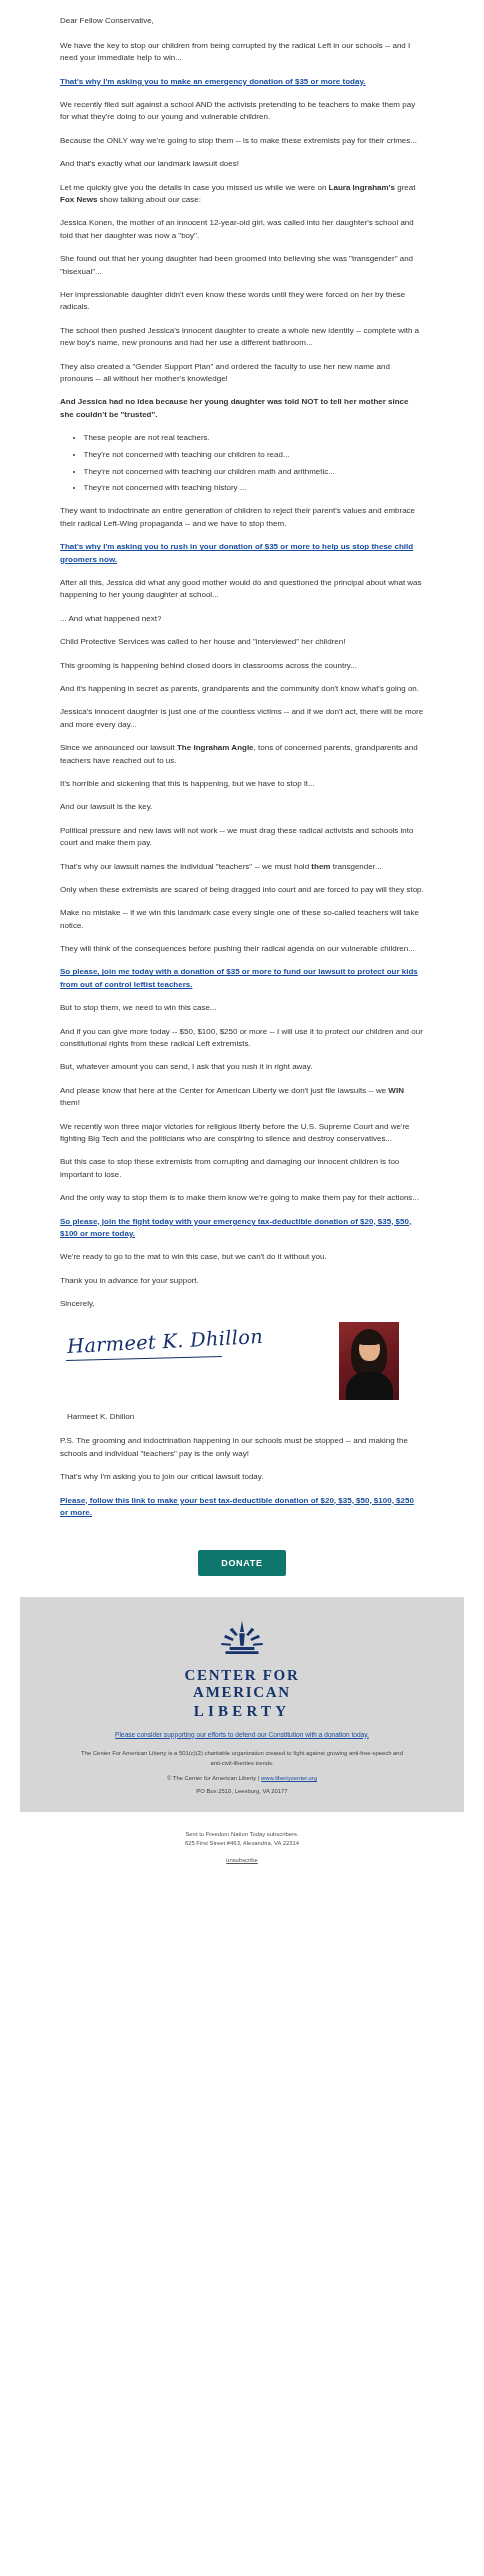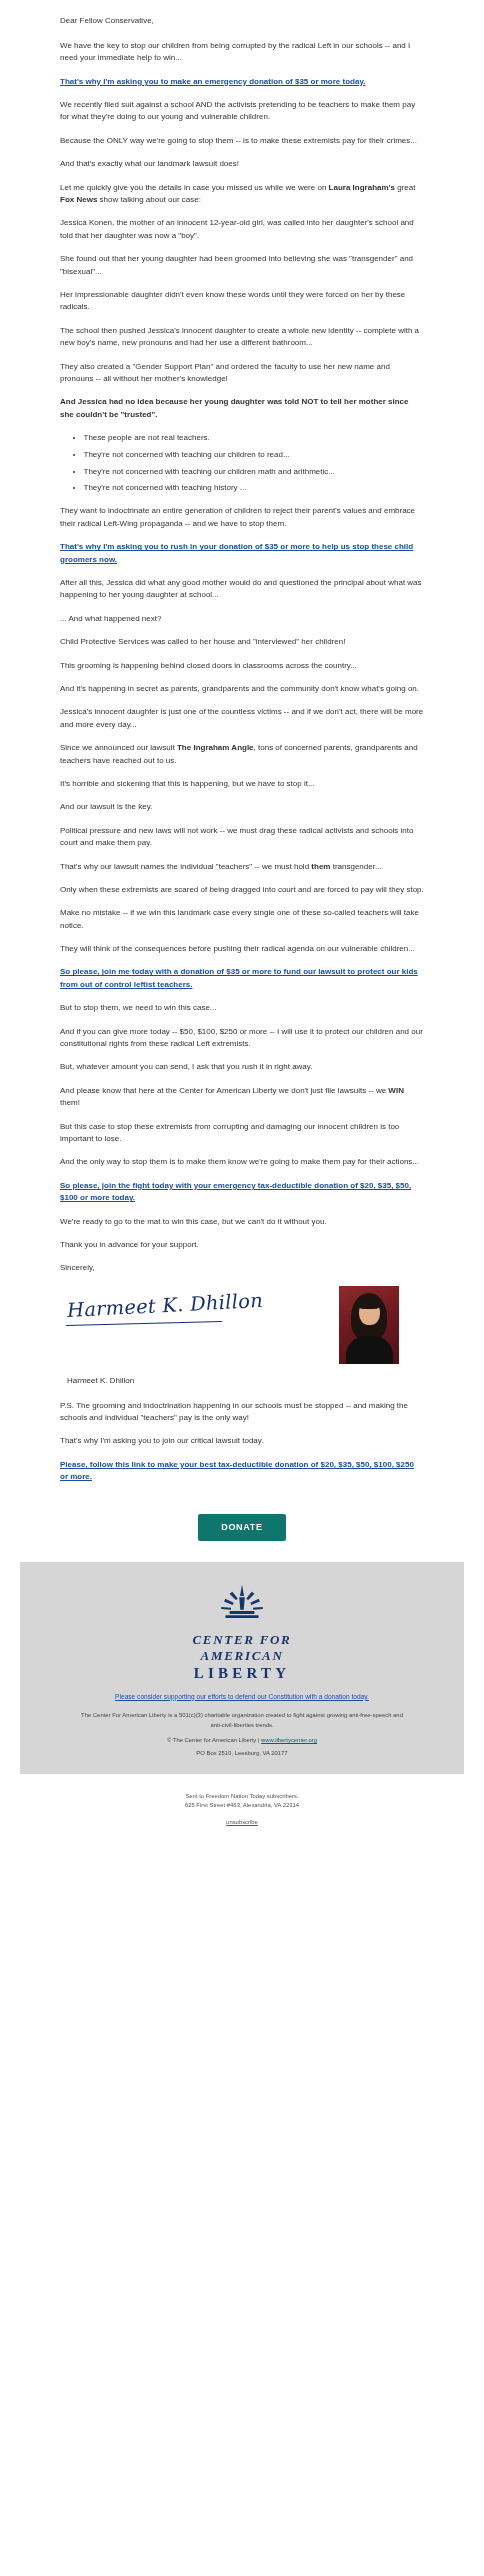--- a/index.html
+++ b/index.html
@@ -156,27 +156,26 @@
   .footer {
     background: #d6d6d6;
     padding: 18px 28px 15px 28px;
     text-align: center;
   }
   .logo-area {
     margin: 2.8px auto 9.7px auto;
     width: 180px;
   }
   .logo-name {
-    font-size: 13px;
+    font-size: 15px;
     letter-spacing: 1.7px;
     color: #17356d;
     font-weight: bold;
     font-family: "Liberation Serif", serif;
     margin-top: 4.2px;
-    font-style: italic;
   }
   .logo-sub {
     font-size: 15px;
     letter-spacing: 4.2px;
     color: #17356d;
     font-weight: bold;
     font-family: "Liberation Serif", serif;
     margin-top: 1.4px;
   }
   .footer-link-bold {
@@ -273,20 +272,21 @@
         <p>Political pressure and new laws will not work -- we must drag these radical activists and schools into court and make them pay.</p>
         <p><span>That's why our lawsuit names the individual "teachers" -- we must hold </span><span class="bold">them</span><span> transgender...</span></p>
         <p>Only when these extremists are scared of being dragged into court and are forced to pay will they stop.</p>
         <p>Make no mistake -- if we win this landmark case every single one of these so-called teachers will take notice.</p>
         <p>They will think of the consequences before pushing their radical agenda on our vulnerable children...</p>
         <p class="link-para"><a href="#" class="link-bold">So please, join me today with a donation of $35 or more to fund our lawsuit to protect our kids from out of control leftist teachers.</a></p>
         <p>But to stop them, we need to win this case...</p>
         <p>And if you can give more today -- $50, $100, $250 or more -- I will use it to protect our children and our constitutional rights from these radical Left extremists.</p>
         <p>But, whatever amount you can send, I ask that you rush it in right away.</p>
         <p><span>And please know that here at the Center for American Liberty we don't just file lawsuits -- we </span><span class="bold">WIN</span><span> them!</span></p>
+        <p>We recently won three major victories for religious liberty before the U.S. Supreme Court and we're fighting Big Tech and the politicians who are conspiring to silence and destroy conservatives...</p>
         <p>But this case to stop these extremists from corrupting and damaging our innocent children is too important to lose.</p>
         <p>And the only way to stop them is to make them know we're going to make them pay for their actions...</p>
         <p class="link-para"><a href="#" class="link-bold">So please, join the fight today with your emergency tax-deductible donation of $20, $35, $50, $100 or more today.</a></p>
         <p>We're ready to go to the mat to win this case, but we can't do it without you.</p>
         <p>Thank you in advance for your support.</p>
         <p>Sincerely,</p>
       </div>
 
     <div class="signature-block">
       <div class="sig-script">Harmeet K. Dhillon</div>

